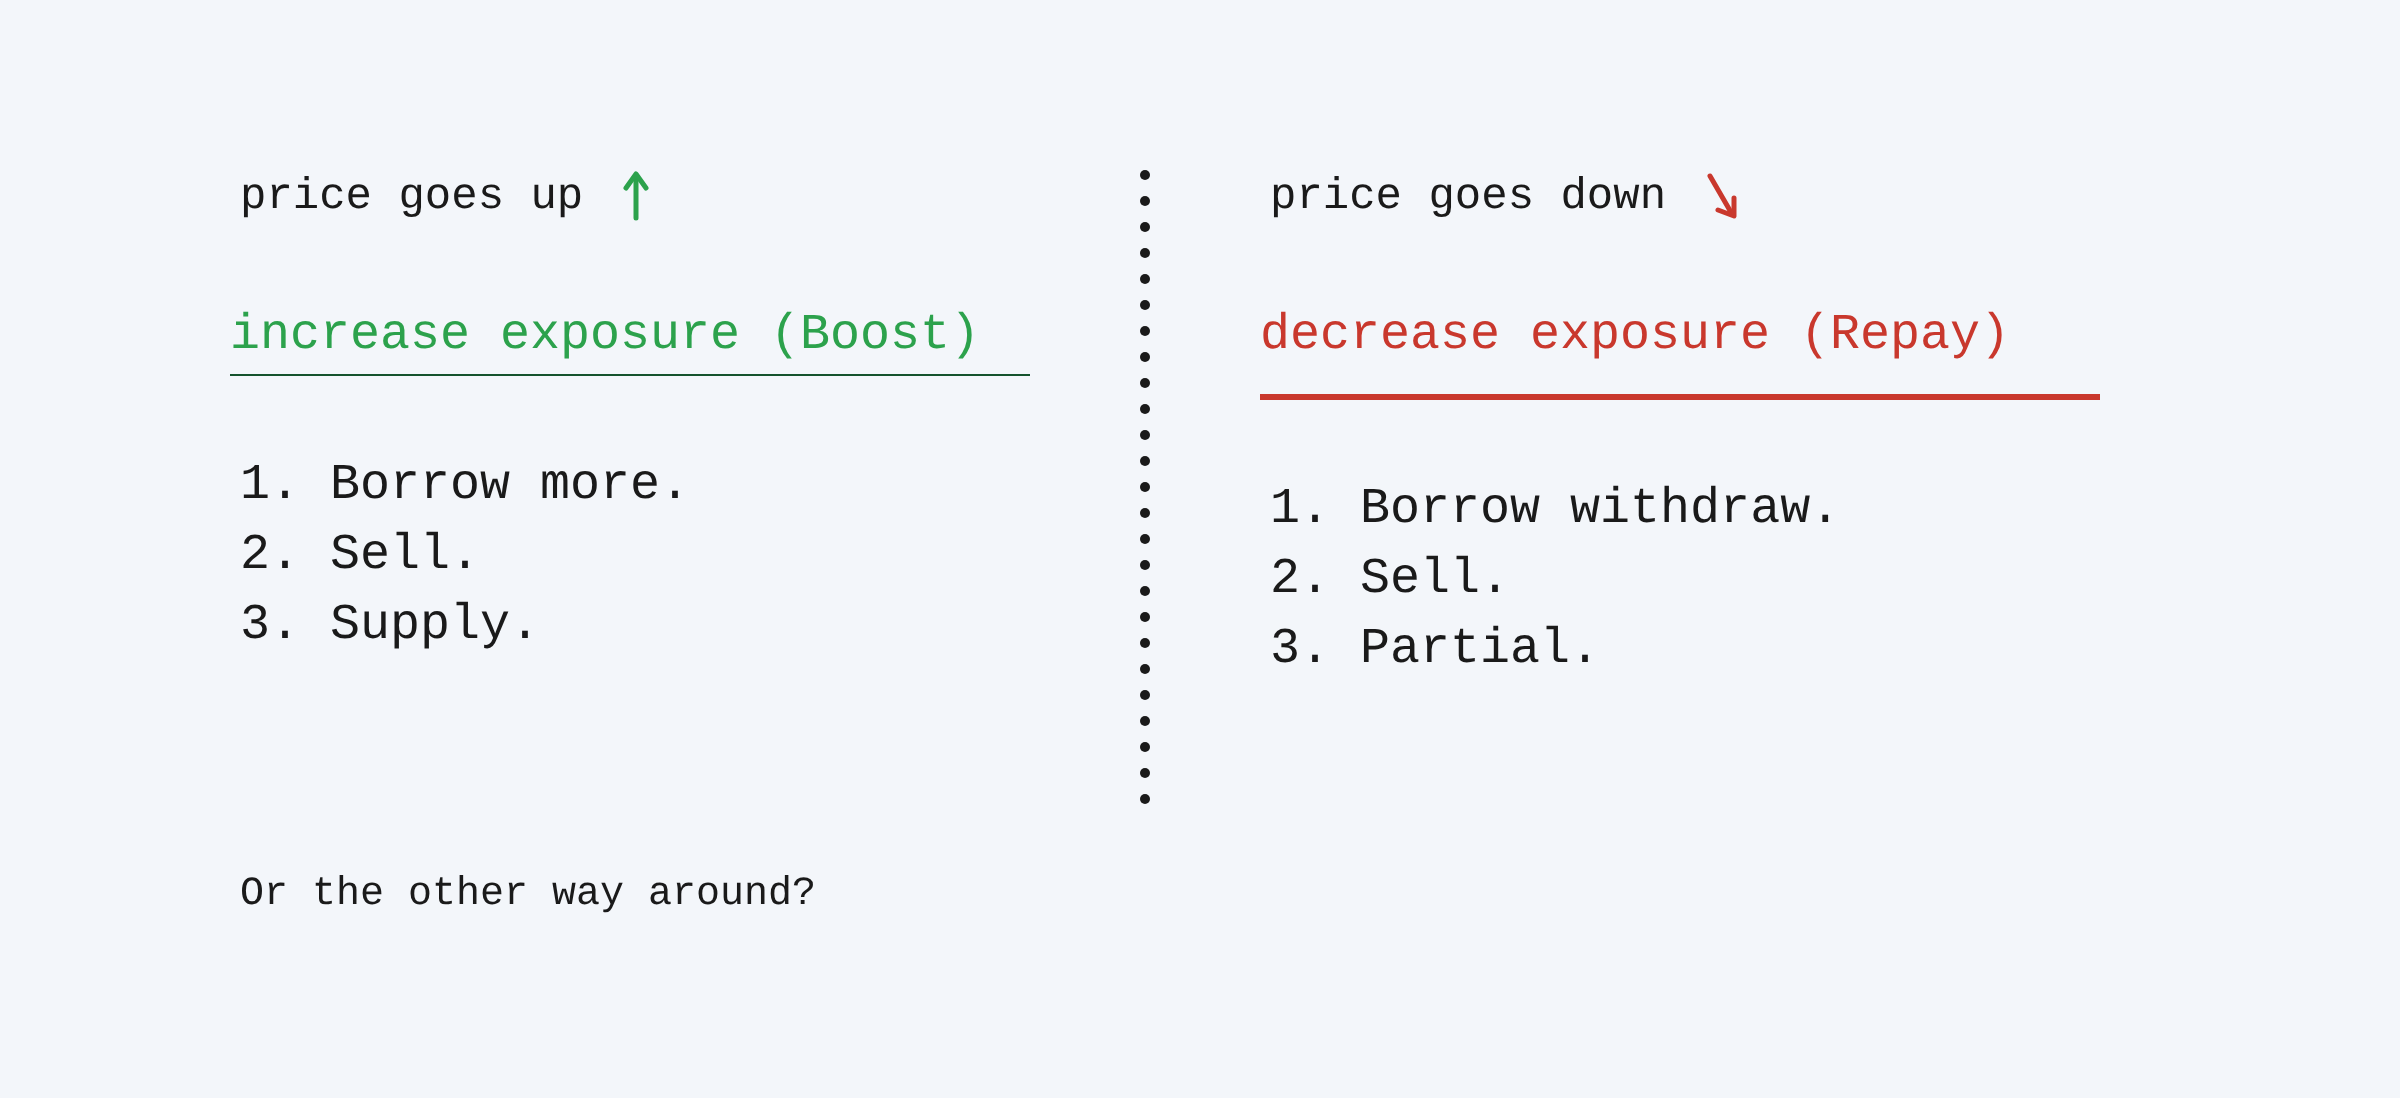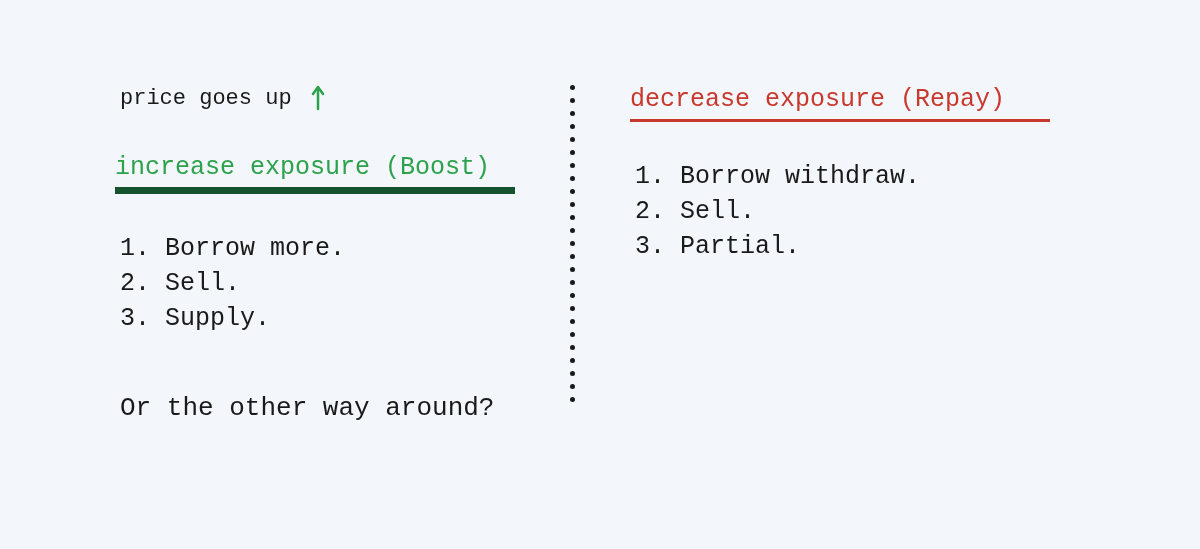--- a/index.html
+++ b/index.html
@@ -54,47 +54,47 @@
     .headline-wrap {
       padding-bottom: 7px;
       margin-bottom: 30px;
     }
     .headline {
       font-size: 25px;
       font-weight: 500;
     }
     .headline.green {
       color: #2ca24c;
-      border-bottom: 7px solid #14532d;
+      border-bottom: 1px solid #14532d;
       display: inline-block;
       padding-bottom: 5px;
       width: 100%;
     }
     .headline.red {
       color: #c9382d;
       border-bottom: 3px solid #c9382d;
       display: inline-block;
-      padding-bottom: 5px;
+      padding-bottom: 15px;
       width: 100%;
     }
     .steps {
       list-style: none;
       padding-left: 5px;
     }
     .steps li {
       font-size: 25px;
       line-height: 1.4;
       counter-increment: step;
     }
     .steps li::before {
       content: counter(step) ". ";
     }
     .footnote {
-      font-size: 26px;
-      margin-top: 57px;
+      font-size: 20px;
+      margin-top: 106px;
       padding-left: 5px;
     }
     .arrow-icon svg {
       display: block;
     }
   </style>
 </head>
 <body>
 
 <div class="columns">
@@ -144,20 +144,31 @@
       <span class="dot"></span>
       <span class="dot"></span>
     <span class="dot"></span>
       <span class="dot"></span>
       <span class="dot"></span>
       <span class="dot"></span>
     <span class="dot"></span>
   </div>
 
   <div class="col col-right">
+    <div class="price-line">
+      <span>price goes down</span>
+      <span class="arrow-icon">
+        <svg width="20" height="26" viewBox="0 0 20 26">
+          <g fill="none" stroke="#c9382d" stroke-width="2.5" stroke-linecap="round" stroke-linejoin="round">
+            <path d="M4 3 L15 22"></path>
+            <path d="M8 20 L16 23 L16 14"></path>
+          </g>
+        </svg>
+      </span>
+    </div>
     <div class="headline-wrap">
       <span class="headline red">decrease exposure (Repay)</span>
     </div>
     <ol class="steps">
       <li>Borrow withdraw.</li>
       <li>Sell.</li>
       <li>Partial.</li>
     </ol>
   </div>
 

